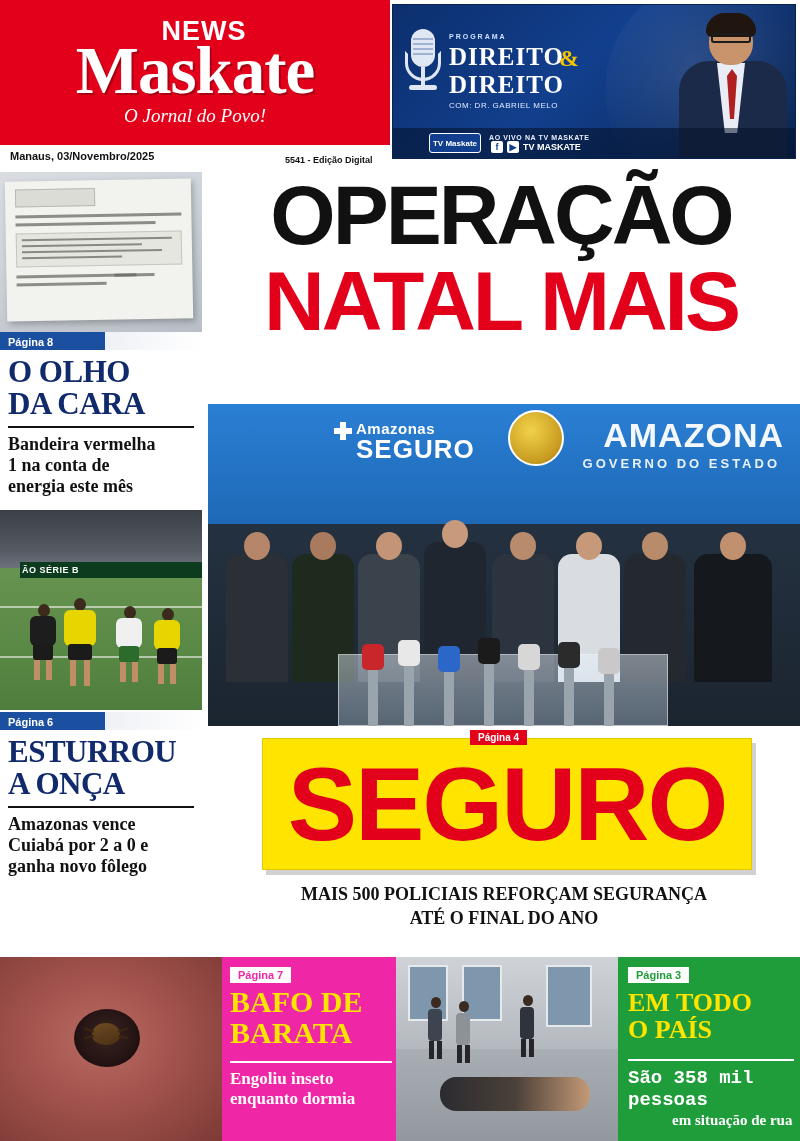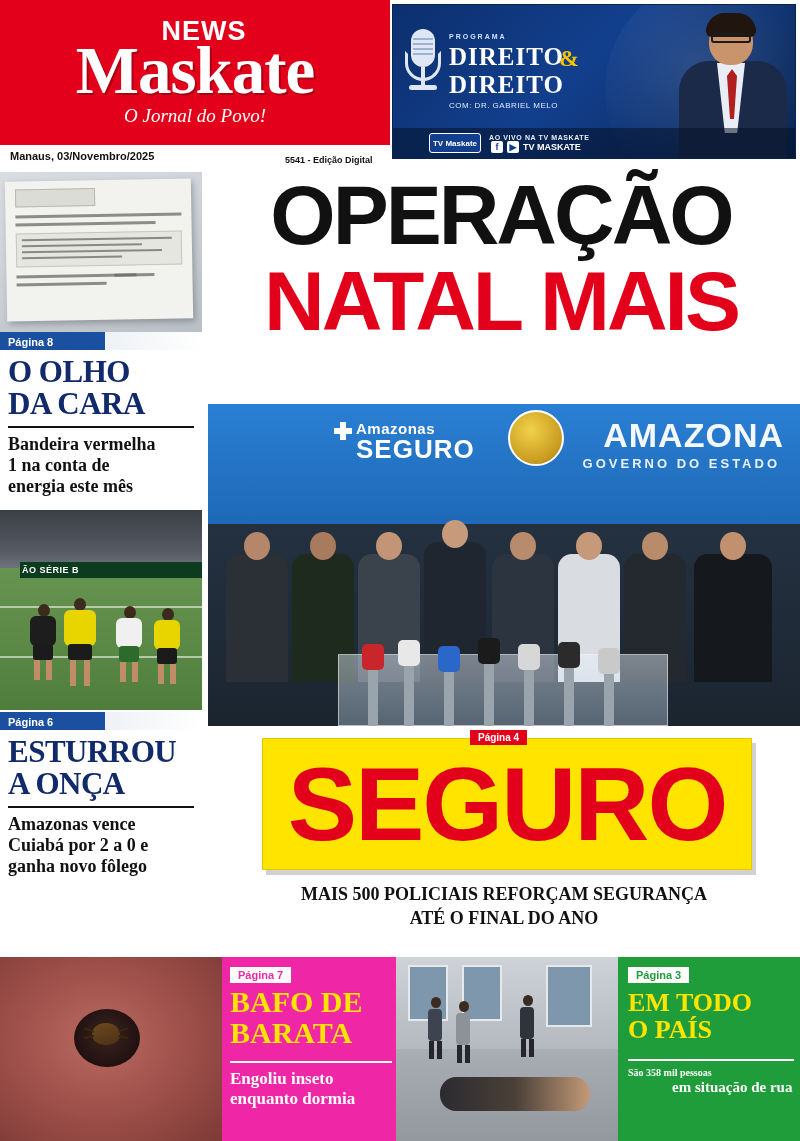--- a/index.html
+++ b/index.html
@@ -586,19 +586,19 @@
     <div class="bt-green">
       <div style="position:absolute; left:10px; top:8px;text-decoration:underline;">
         <span class="tag tag-white">Página 3</span>
       </div>
       <div style="position:absolute; left:10px; top:32px; width:168px;">
         <div class="bt-head-white">EM TODO</div>
         <div class="bt-head-white">O PAÍS</div>
       </div>
       <div style="position:absolute; left:10px; top:102px; width:166px; height:2px; background:#fff;"></div>
       <div style="position:absolute; left:10px; top:110px; width:170px;">
-        <div class="bt-deck-white" style="font-size:10px;">São 358 mil pessoas</div>
+        <div class="bt-deck-white" style="font-size:19px;font-family:Liberation Mono, monospace;">São 358 mil pessoas</div>
         <div class="bt-deck-white" style="font-size:15px;margin-left:44px;">em situação de rua</div>
       </div>
     </div>
   </div>
 
 </div>
 
 </body></html>

